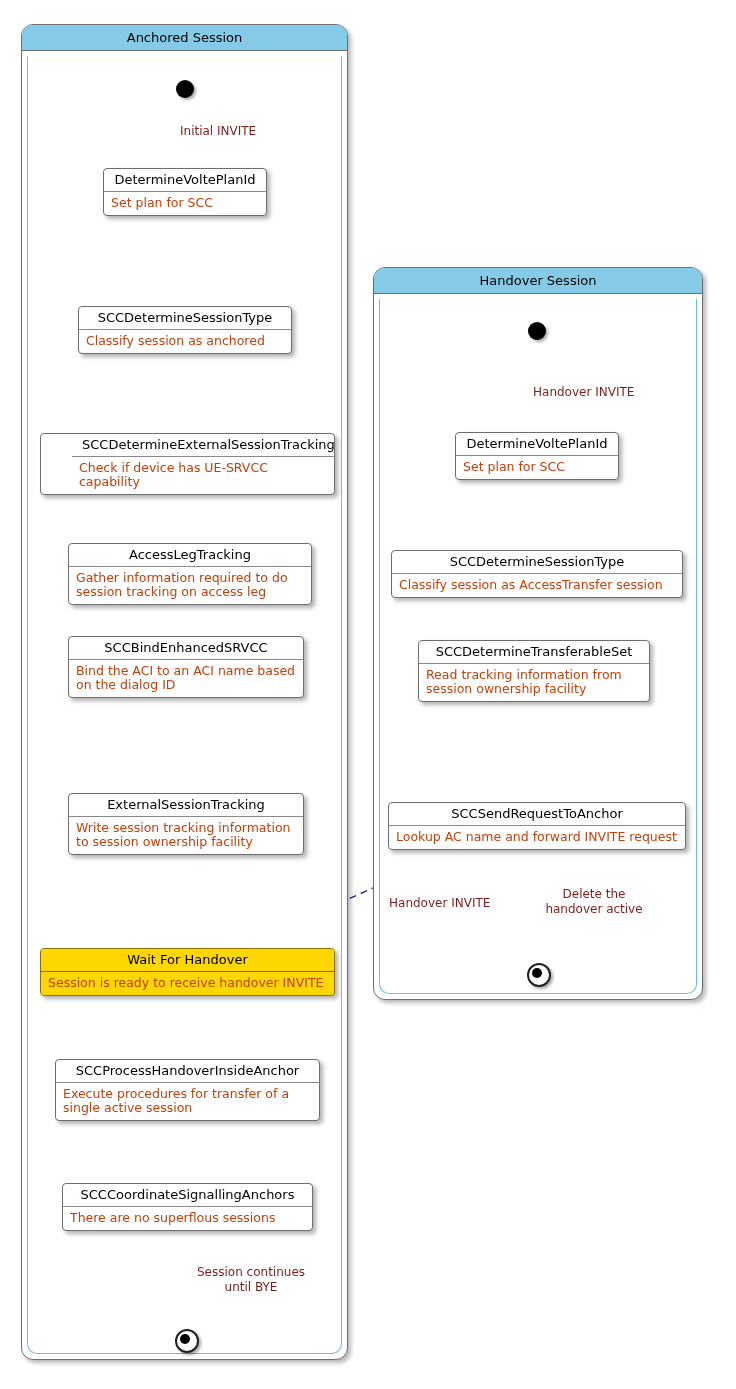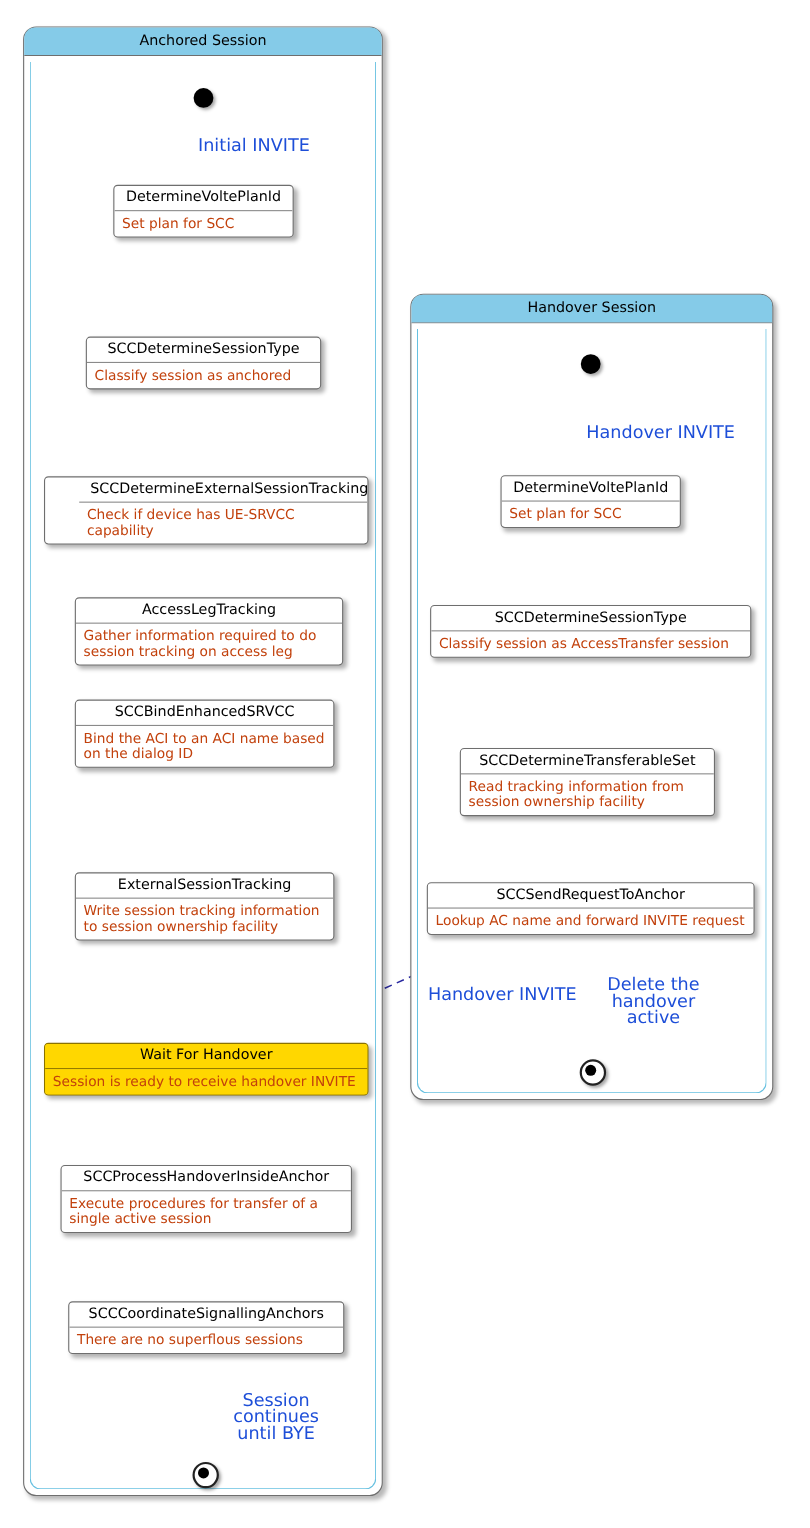--- a/index.html
+++ b/index.html
@@ -123,22 +123,22 @@
   .edge-svg {
     position: absolute;
     left: 0;
     top: 0;
     width: 736px;
     height: 1389px;
     pointer-events: none;
   }
   .edge-label {
     position: absolute;
-    font-size: 16px;
-    color: #1d4ed8;
+    font-size: 12px;
+    color: #7f1d1d;
     line-height: 15px;
     white-space: pre-line;
   }
   .edge-label.center { text-align: center; }
 </style>
 </head>
 <body>
 
 <svg class="edge-svg">
   <defs>
@@ -249,21 +249,21 @@
 <div class="state" style="left:455px; top:432px; width:164px;">
   <div class="state-title">DetermineVoltePlanId</div>
   <div class="state-desc">Set plan for SCC</div>
 </div>
 
 <div class="state" style="left:391px; top:550px; width:292px;">
   <div class="state-title">SCCDetermineSessionType</div>
   <div class="state-desc">Classify session as AccessTransfer session</div>
 </div>
 
-<div class="state" style="left:418px; top:680px; width:232px;">
+<div class="state" style="left:418px; top:640px; width:232px;">
   <div class="state-title">SCCDetermineTransferableSet</div>
   <div class="state-desc">Read tracking information from
 session ownership facility</div>
 </div>
 
 <div class="state" style="left:388px; top:802px; width:298px;">
   <div class="state-title">SCCSendRequestToAnchor</div>
   <div class="state-desc">Lookup AC name and forward INVITE request</div>
 </div>
 

